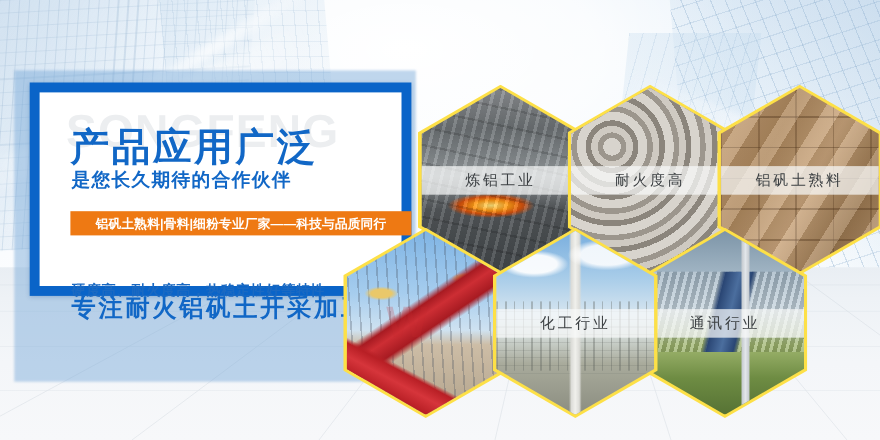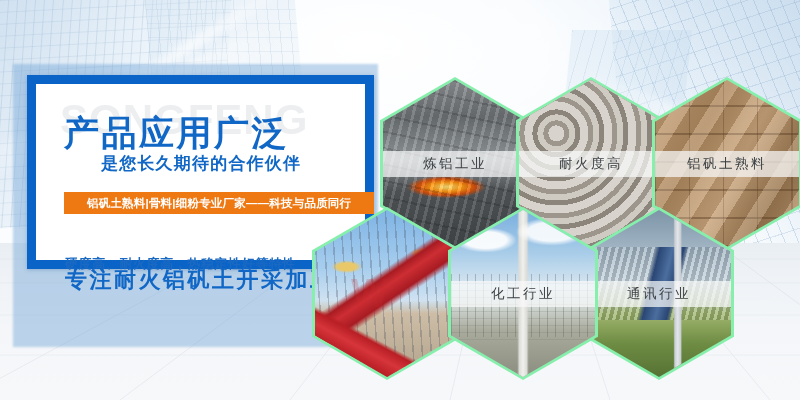--- a/index.html
+++ b/index.html
@@ -86,21 +86,21 @@
     color:#eceef0; white-space:nowrap; user-select:none;
   }
   .headline {
     position:absolute; left:28px; top:26px;
     font-size:35px; font-weight:bold; letter-spacing:2.5px;
     color:#1167c6; white-space:nowrap;
   }
   .subhead {
     position:absolute; left:29px; top:68px;
     font-size:17px; font-weight:bold; letter-spacing:1.2px;
-    color:#1167c6; white-space:nowrap;margin-left:36px;
+    color:#1167c6; white-space:nowrap;
   }
   .tagbar {
     position:absolute; left:28px; top:108px; height:22px;
     background:#ee7913; color:#ffffff;
     font-size:11.5px; font-weight:bold; letter-spacing:.2px;
     display:flex; align-items:center; padding:0 23px; white-space:nowrap;
   }
   .feature {
     position:absolute; left:29px; top:147px;
     font-size:13px; font-weight:bold; letter-spacing:.6px;
@@ -109,21 +109,21 @@
   .focus {
     position:absolute; left:29px; top:181px;
     font-size:22px; font-weight:bold; letter-spacing:2.5px;
     color:#1167c6; white-space:nowrap;
   }
 
   
   .hex {
     position:absolute; width:150px; height:173px;
     clip-path:polygon(50% 0%,100% 25%,100% 75%,50% 100%,0% 75%,0% 25%);
-    background:#86efac;
+    background:#fde047;
   }
   .hex-in {
     position:absolute; left:3px; top:3px; width:144px; height:167px;
     clip-path:polygon(50% 0%,100% 25%,100% 75%,50% 100%,0% 75%,0% 25%);
     overflow:hidden;
   }
   .hex-img { position:absolute; left:0; top:0; width:100%; height:100%; }
   .hex-label {
     position:absolute; left:0; right:0; top:50%; transform:translateY(-50%);
     height:26px; background:rgba(248,249,250,.72);

